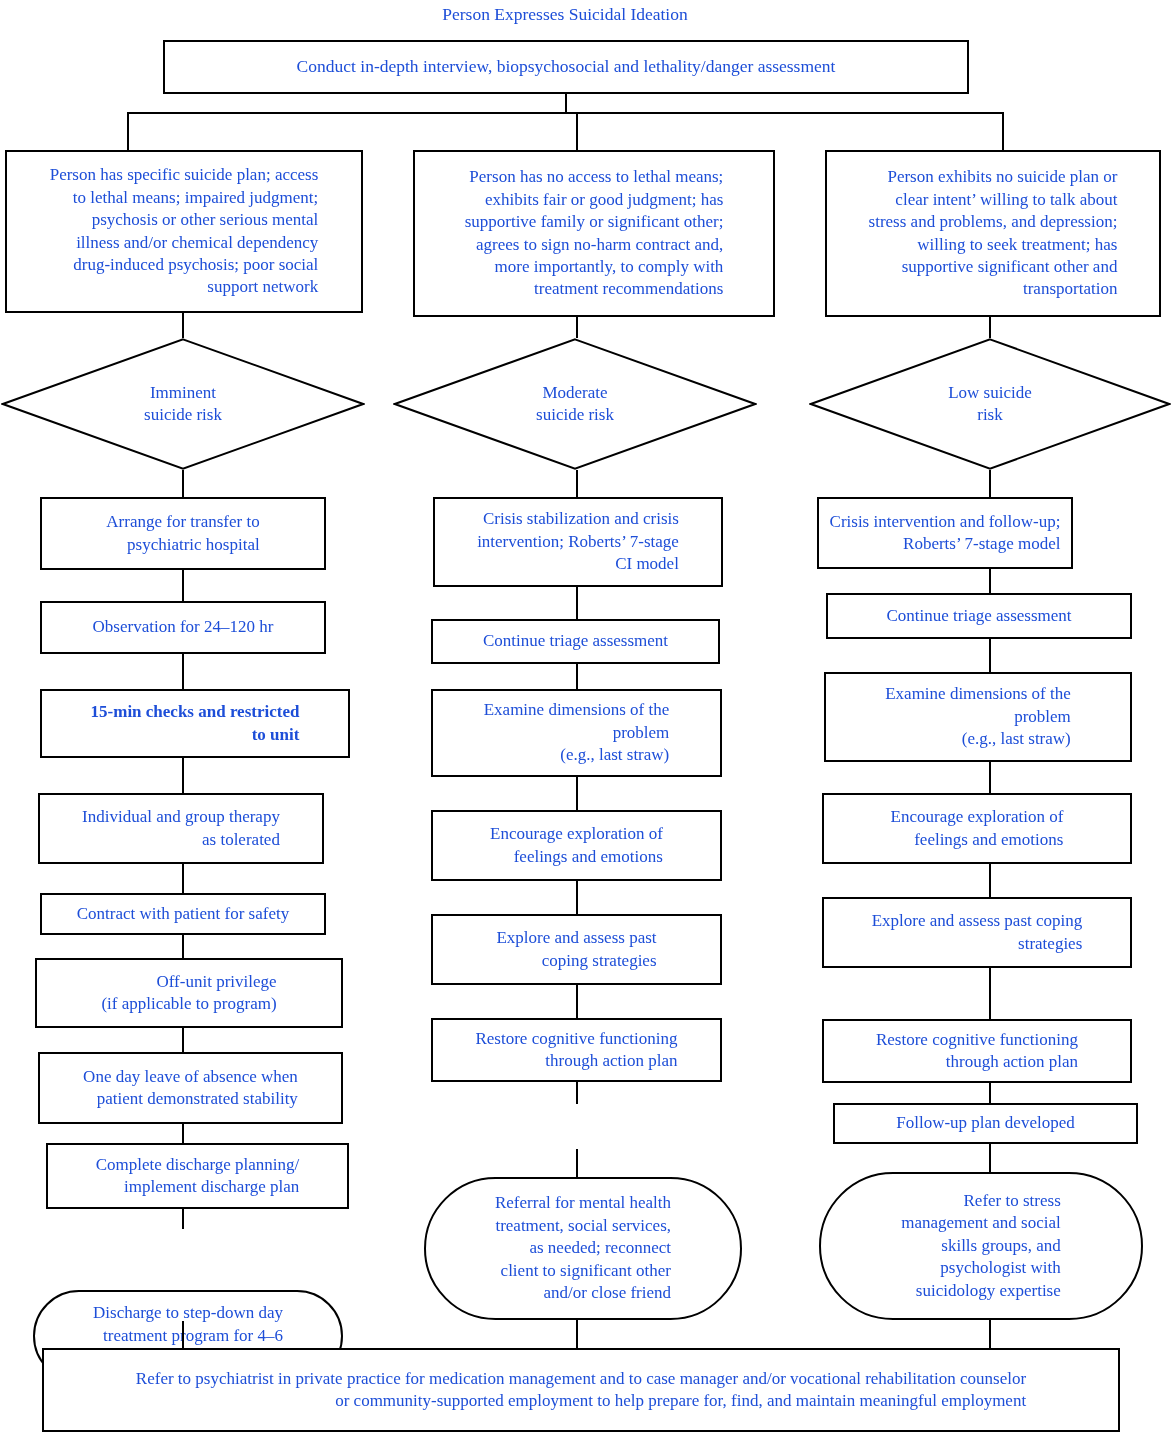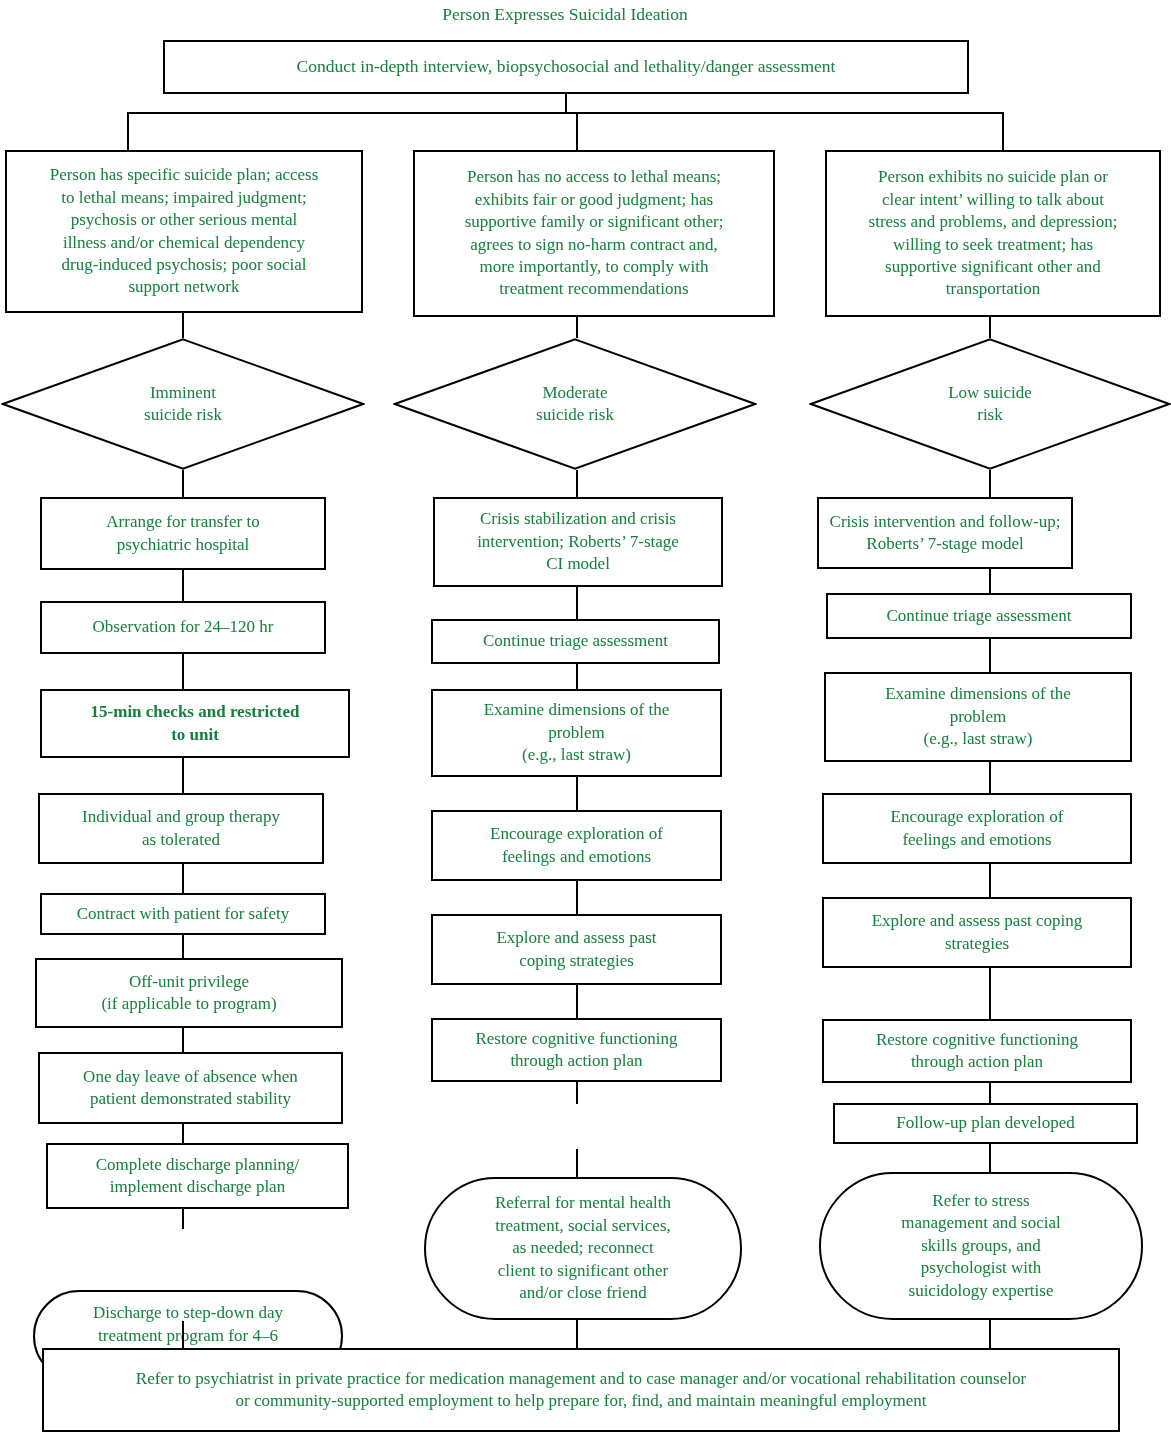--- a/index.html
+++ b/index.html
@@ -1,27 +1,27 @@
 <!DOCTYPE html>
 <html><head>
 <meta charset="utf-8">
 <style>
   html,body{margin:0;padding:0;background:#fff;}
   #canvas{
     position:relative;width:1171px;height:1440px;background:#fff;
-    font-family:"Liberation Serif","DejaVu Serif",serif;color:#15803d;
+    font-family:"Liberation Serif","DejaVu Serif",serif;color:#1d4ed8;
     font-size:17px;line-height:1.32;
   }
   .page-title{
     position:absolute;top:3px;left:0;width:1130px;text-align:center;
     font-size:17.5px;white-space:pre-line;
   }
   .box{
     position:absolute;border:2px solid #000;background:#fff;box-sizing:border-box;
-    display:flex;align-items:center;justify-content:center;text-align:center;
+    display:flex;align-items:center;justify-content:center;text-align:right;
     white-space:pre-line;padding:3px 8px;
   }
   .stadium{border-radius:999px;padding:3px 26px;}
   .vl{position:absolute;width:2px;background:#000;}
   .hl{position:absolute;height:2px;background:#000;}
   .diamond{position:absolute;}
   .diamond svg{position:absolute;left:0;top:0;width:100%;height:100%;display:block;}
   .diamond .dlabel{
     position:absolute;left:0;top:0;width:100%;height:100%;
     display:flex;align-items:center;justify-content:center;text-align:center;

